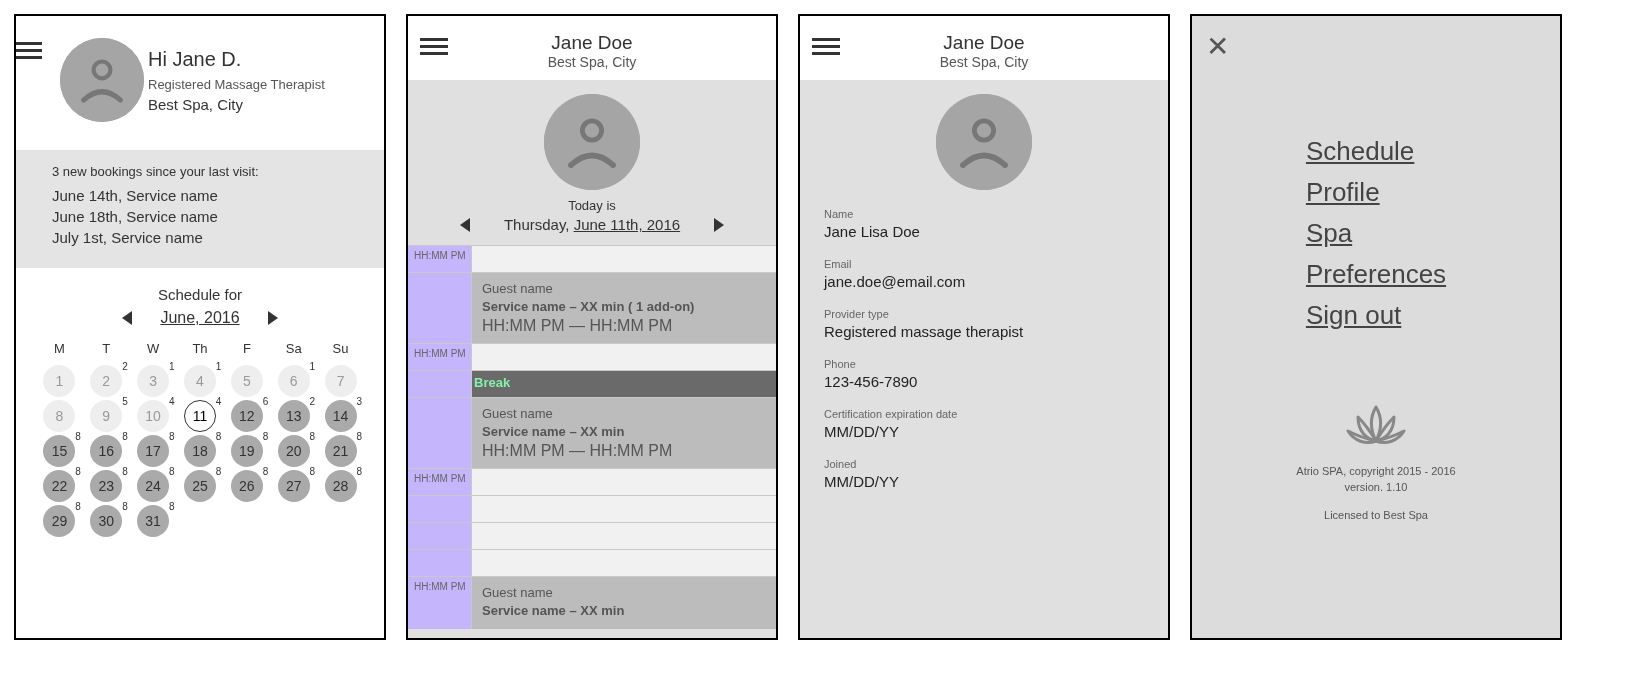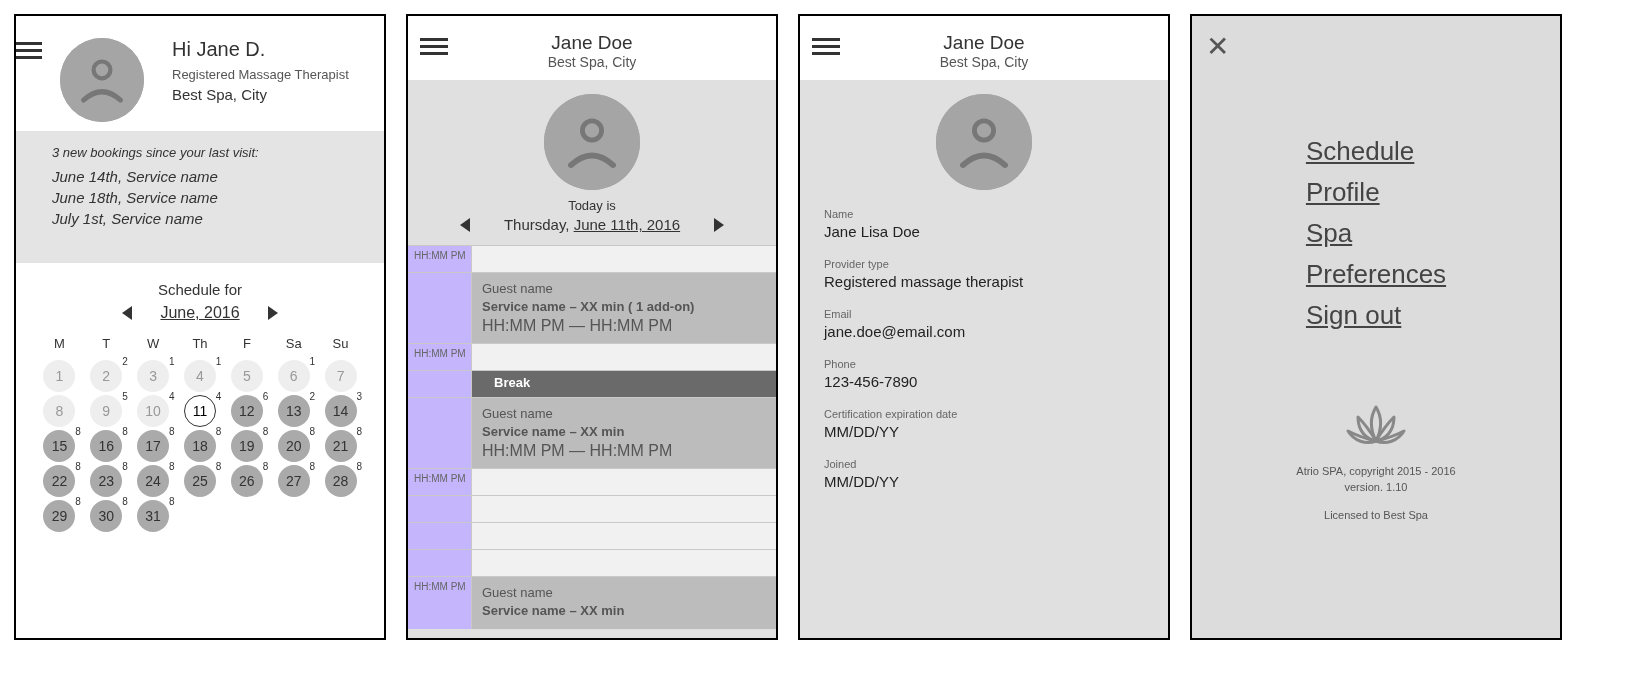--- a/index.html
+++ b/index.html
@@ -55,34 +55,33 @@
     background: #a5a5a5;
     position: relative;
     flex-shrink: 0;
   }
   .avatar.lg { width: 96px; height: 96px; }
   .avatar svg { width: 100%; height: 100%; }
 
   
   .s1-header {
     display: flex;
-    padding: 22px 16px 9px 44px;
-    gap: 28px;
-    align-items: flex-start;
+    padding: 22px 16px 28px 44px;
+    gap: 4px;
+    align-items: center;
   }
   .s1-header .greeting { font-size: 20px; color: #333; margin-bottom: 6px; }
   .s1-header .role { font-size: 13px; color: #555; margin-bottom: 4px; }
   .s1-header .spa { font-size: 15px; color: #333; }
 
   .notif-block {
     background: #e4e4e4;
-    padding: 14px 18px 32px 36px;
+    padding: 14px 18px 18px 36px;
     font-size: 14px;
     color: #333;
-    font-style: italic;
   }
   .notif-block .intro { font-size: 13px; margin-bottom: 8px; }
   .notif-block .bookline { font-size: 15px; margin: 4px 0; }
 
   .sched-title {
     text-align: center;
     margin-top: 18px;
     font-size: 15px;
   }
   .sched-date-row {
@@ -191,22 +190,22 @@
     background: #bcbcbc;
     padding: 8px 10px;
     font-size: 13px;
     color: #555;
   }
   .slot-booking .gname { margin-bottom: 3px; }
   .slot-booking .sname { font-weight: bold; margin-bottom: 3px; }
   .slot-booking .stime { font-size: 16px; }
   .slot-break {
     background: #6a6a6a;
-    color: #ffffff;
-    padding: 4px 22px;
+    color: #86efac;
+    padding: 4px 2px;
     font-size: 13px;
     font-weight: bold;
   }
 
   
   .s3-body {
     background: #e0e0e0;
     flex: 1;
     padding: 14px 24px 0 24px;
     overflow: hidden;
@@ -526,26 +525,26 @@
             <path d="M28 74 Q50 54 72 74" fill="none" stroke="#777" stroke-width="6" stroke-linecap="round"></path>
           </svg>
       </div>
     </div>
     <div id="s3-fields">
         <div class="field">
           <div class="flabel">Name</div>
           <div class="fvalue">Jane Lisa Doe</div>
         </div>
         <div class="field">
+          <div class="flabel">Email</div>
+          <div class="fvalue">jane.doe@email.com</div>
+        </div>
+        <div class="field">
           <div class="flabel">Provider type</div>
           <div class="fvalue">Registered massage therapist</div>
-        </div>
-        <div class="field">
-          <div class="flabel">Email</div>
-          <div class="fvalue">jane.doe@email.com</div>
         </div>
         <div class="field">
           <div class="flabel">Phone</div>
           <div class="fvalue">123-456-7890</div>
         </div>
         <div class="field">
           <div class="flabel">Certification expiration date</div>
           <div class="fvalue">MM/DD/YY</div>
         </div>
         <div class="field">

